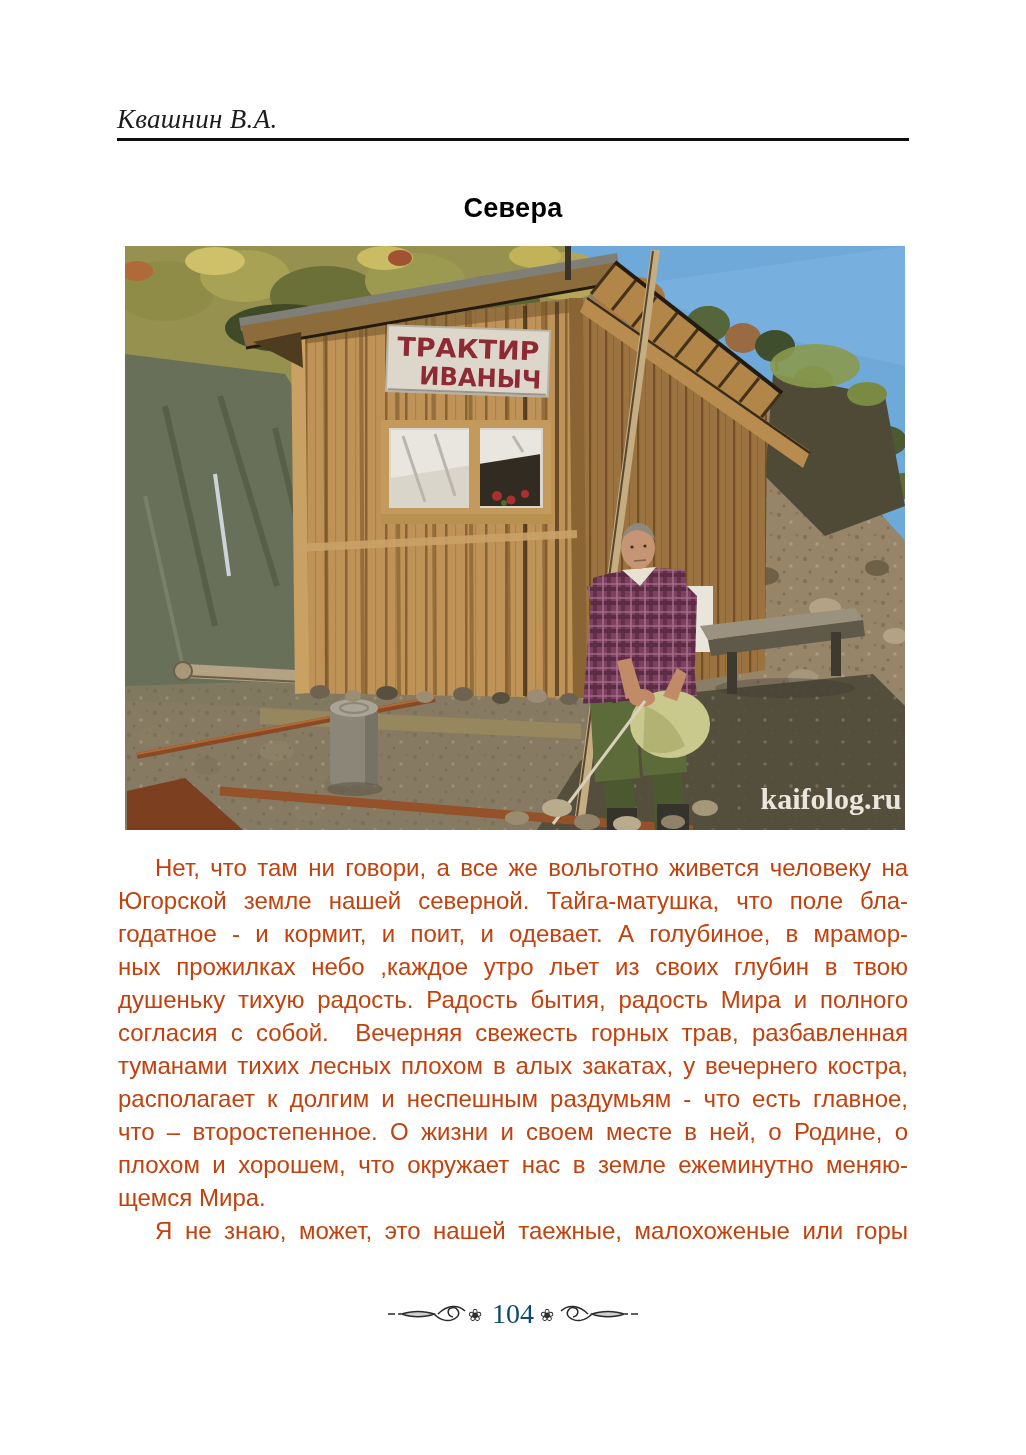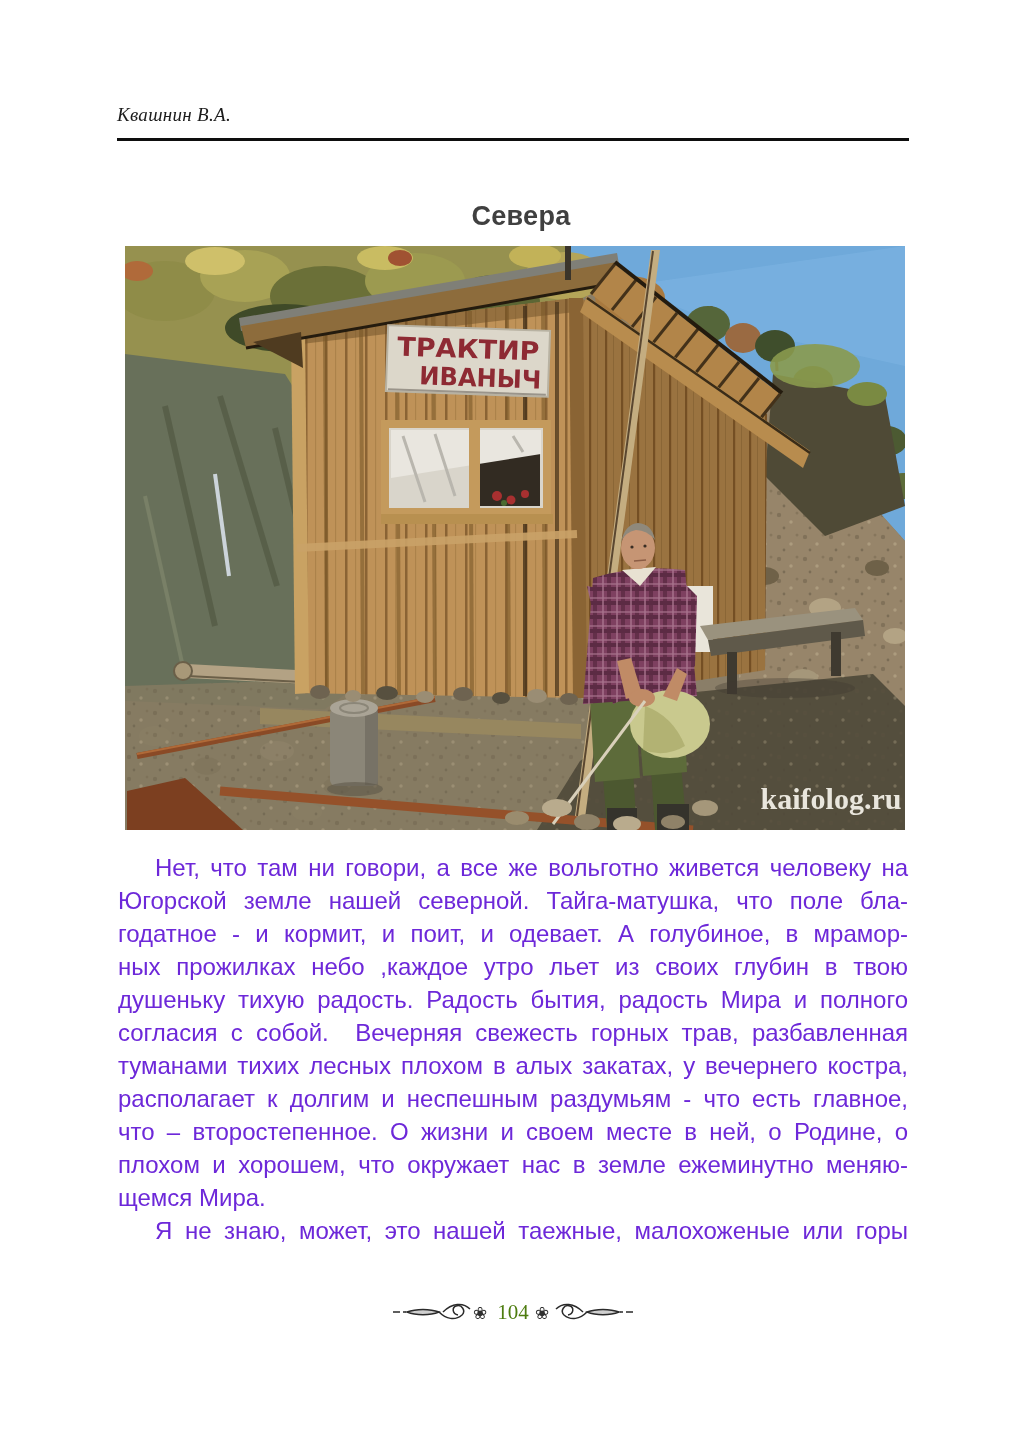--- a/index.html
+++ b/index.html
@@ -1,34 +1,34 @@
 <!DOCTYPE html>
 <html><head>
 <meta charset="utf-8">
 <style>
   html,body{margin:0;padding:0;background:#e8e8e8;}
   .page{position:relative;width:1026px;height:1455px;background:#ffffff;overflow:hidden;
         font-family:"Liberation Sans",sans-serif;color:#161616;}
   .author{position:absolute;left:117px;top:104px;font-family:"Liberation Serif",serif;
-          font-style:italic;font-size:19px;color:#1c1c1c;letter-spacing:0.3px;}
+          font-style:italic;font-size:27px;color:#1c1c1c;letter-spacing:0.3px;}
   .rule{position:absolute;left:117px;top:138px;width:792px;height:3px;background:#0e0e0e;}
-  .title{position:absolute;left:117px;top:193px;width:792px;margin:8px;text-align:center;
-         font-size:27px;font-weight:bold;letter-spacing:0.3px;color:#404040;}
+  .title{position:absolute;left:117px;top:193px;width:792px;margin:0;text-align:center;
+         font-size:27px;font-weight:bold;letter-spacing:0.3px;color:#000000;}
   .photo{position:absolute;left:125px;top:246px;width:780px;height:584px;margin:0;
          overflow:hidden;background:#8a7e68;}
   .photo svg{display:block;width:100%;height:100%;}
   .bodytext{position:absolute;left:118px;top:851px;width:790px;font-size:24px;
-            line-height:33px;color:#6d28d9;}
+            line-height:33px;color:#c2410c;}
   .line{text-align:justify;text-align-last:justify;white-space:nowrap;}
   .line{white-space:normal;}
   .line.indent{text-indent:37px;}
   .line.last-left{text-align-last:left;}
   .footer{position:absolute;left:0;top:1298px;width:1026px;display:flex;
           justify-content:center;align-items:center;gap:4px;}
-  .pagenum{font-family:"Liberation Serif",serif;font-size:21px;color:#4d7c0f;
+  .pagenum{font-family:"Liberation Serif",serif;font-size:28px;color:#0c4a6e;
            padding:0 2px;text-align:center;}
   .flourish{display:block;}
 </style>
 </head>
 <body>
 
 <div class="page">
 
   <div class="author">Квашнин В.А.</div>
   <div class="rule"></div>

